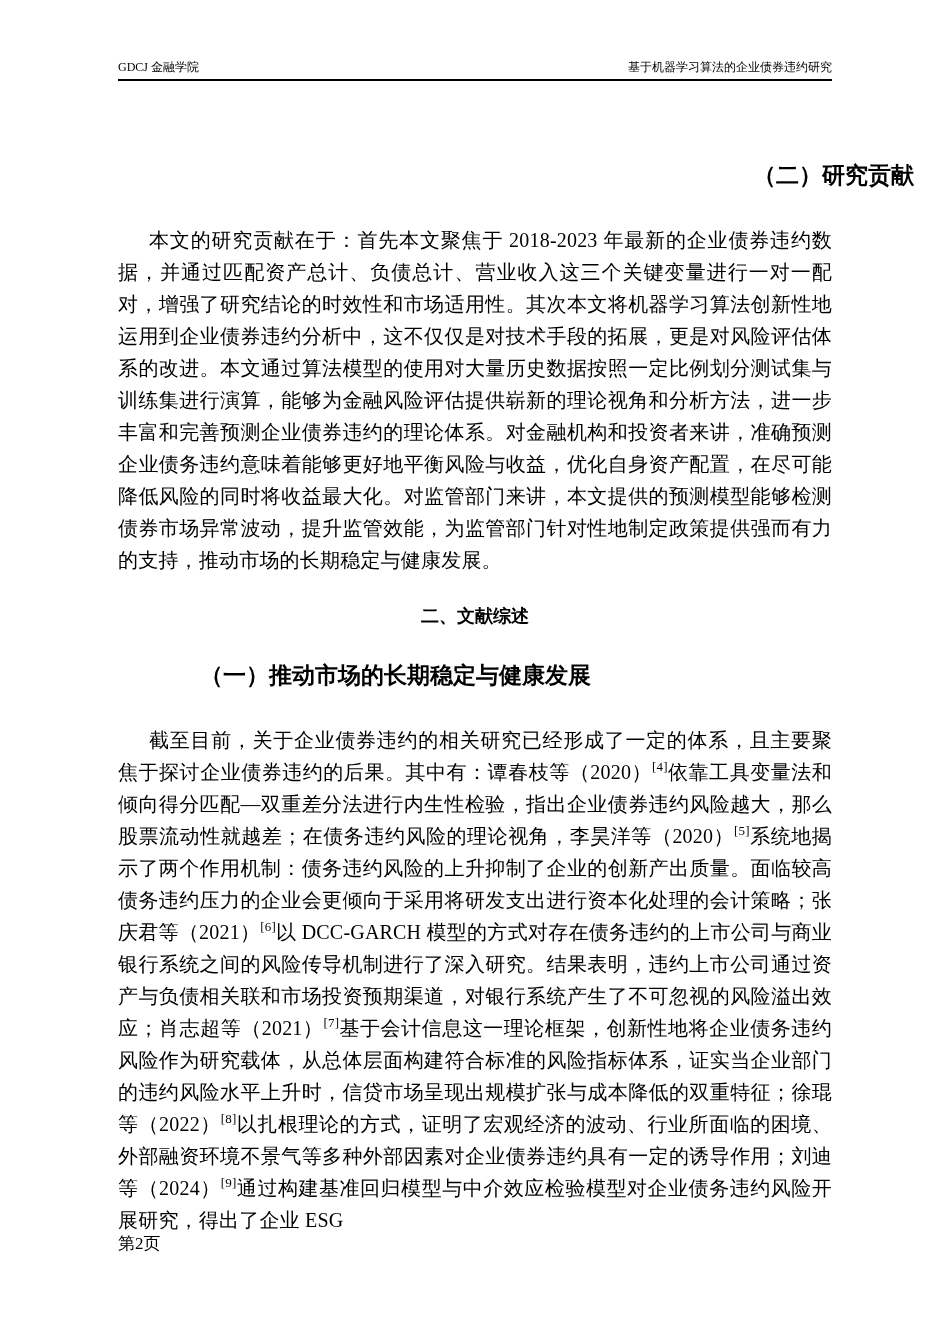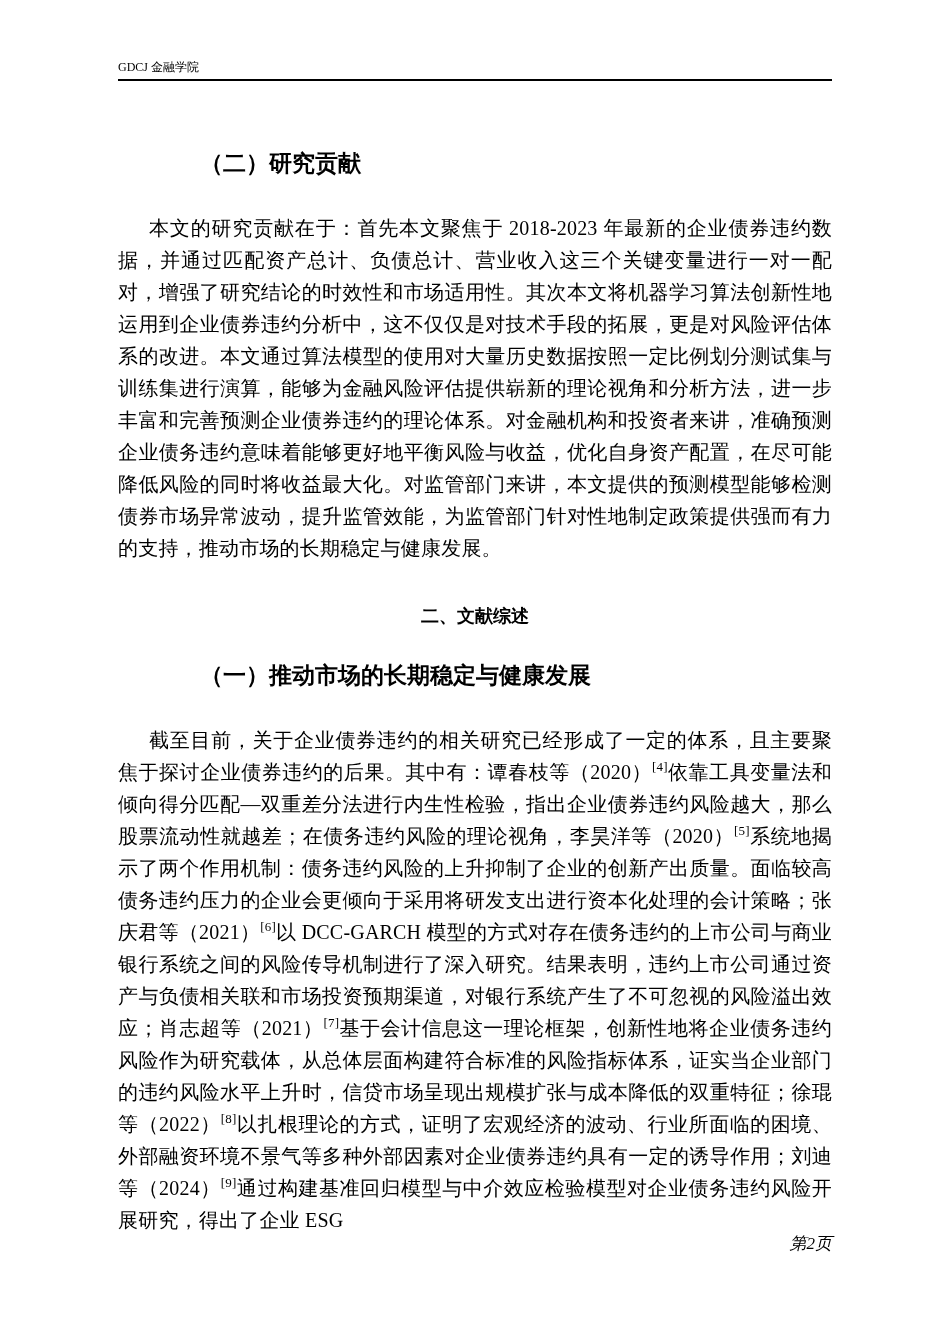--- a/index.html
+++ b/index.html
@@ -32,60 +32,60 @@
     line-height: 22px;
   }
   
   .section-heading {
     font-family: "Liberation Sans", "DejaVu Sans", sans-serif;
     font-weight: bold;
     font-size: 23px;
     line-height: 30px;
     padding-left: 82px;
   }
-  .heading-contribution { top: 148px; }
+  .heading-contribution { top: 160px; text-align: right; }
   .chapter-heading {
     top: 600px;
     font-family: "Liberation Sans", "DejaVu Sans", sans-serif;
     font-weight: bold;
     font-size: 18px;
     line-height: 32px;
     text-align: center;
     padding-left: 0;
   }
   .heading-consequences { top: 660px; }
   
   .body-paragraph {
     font-size: 20px;
     line-height: 32px;
     text-align: justify;
     text-indent: 31px;
     letter-spacing: 0.2px;
   }
-  .para-contribution { top: 212px; }
+  .para-contribution { top: 224px; }
   .para-consequences { top: 724px; }
   .body-paragraph sup {
     font-size: 13px;
     line-height: 0;
     vertical-align: super;
   }
   
   .page-footer {
     top: 1232px;
-    text-align: right;
+    text-align: left;
     font-size: 17px;
     line-height: 24px;
-    font-style: italic;
   }
 </style>
 </head>
 <body>
 
 <div class="content-col page-header">
   <span>GDCJ 金融学院</span>
+  <span>基于机器学习算法的企业债券违约研究</span>
 </div>
 
 <div class="content-col section-heading heading-contribution">（二）研究贡献</div>
 
 <div class="content-col body-paragraph para-contribution">本文的研究贡献在于：首先本文聚焦于 2018-2023 年最新的企业债券违约数据，并通过匹配资产总计、负债总计、营业收入这三个关键变量进行一对一配对，增强了研究结论的时效性和市场适用性。其次本文将机器学习算法创新性地运用到企业债券违约分析中，这不仅仅是对技术手段的拓展，更是对风险评估体系的改进。本文通过算法模型的使用对大量历史数据按照一定比例划分测试集与训练集进行演算，能够为金融风险评估提供崭新的理论视角和分析方法，进一步丰富和完善预测企业债券违约的理论体系。对金融机构和投资者来讲，准确预测企业债务违约意味着能够更好地平衡风险与收益，优化自身资产配置，在尽可能降低风险的同时将收益最大化。对监管部门来讲，本文提供的预测模型能够检测债券市场异常波动，提升监管效能，为监管部门针对性地制定政策提供强而有力的支持，推动市场的长期稳定与健康发展。</div>
 
 <div class="content-col section-heading chapter-heading">二、文献综述</div>
 
 <div class="content-col section-heading heading-consequences">（一）推动市场的长期稳定与健康发展</div>
 

